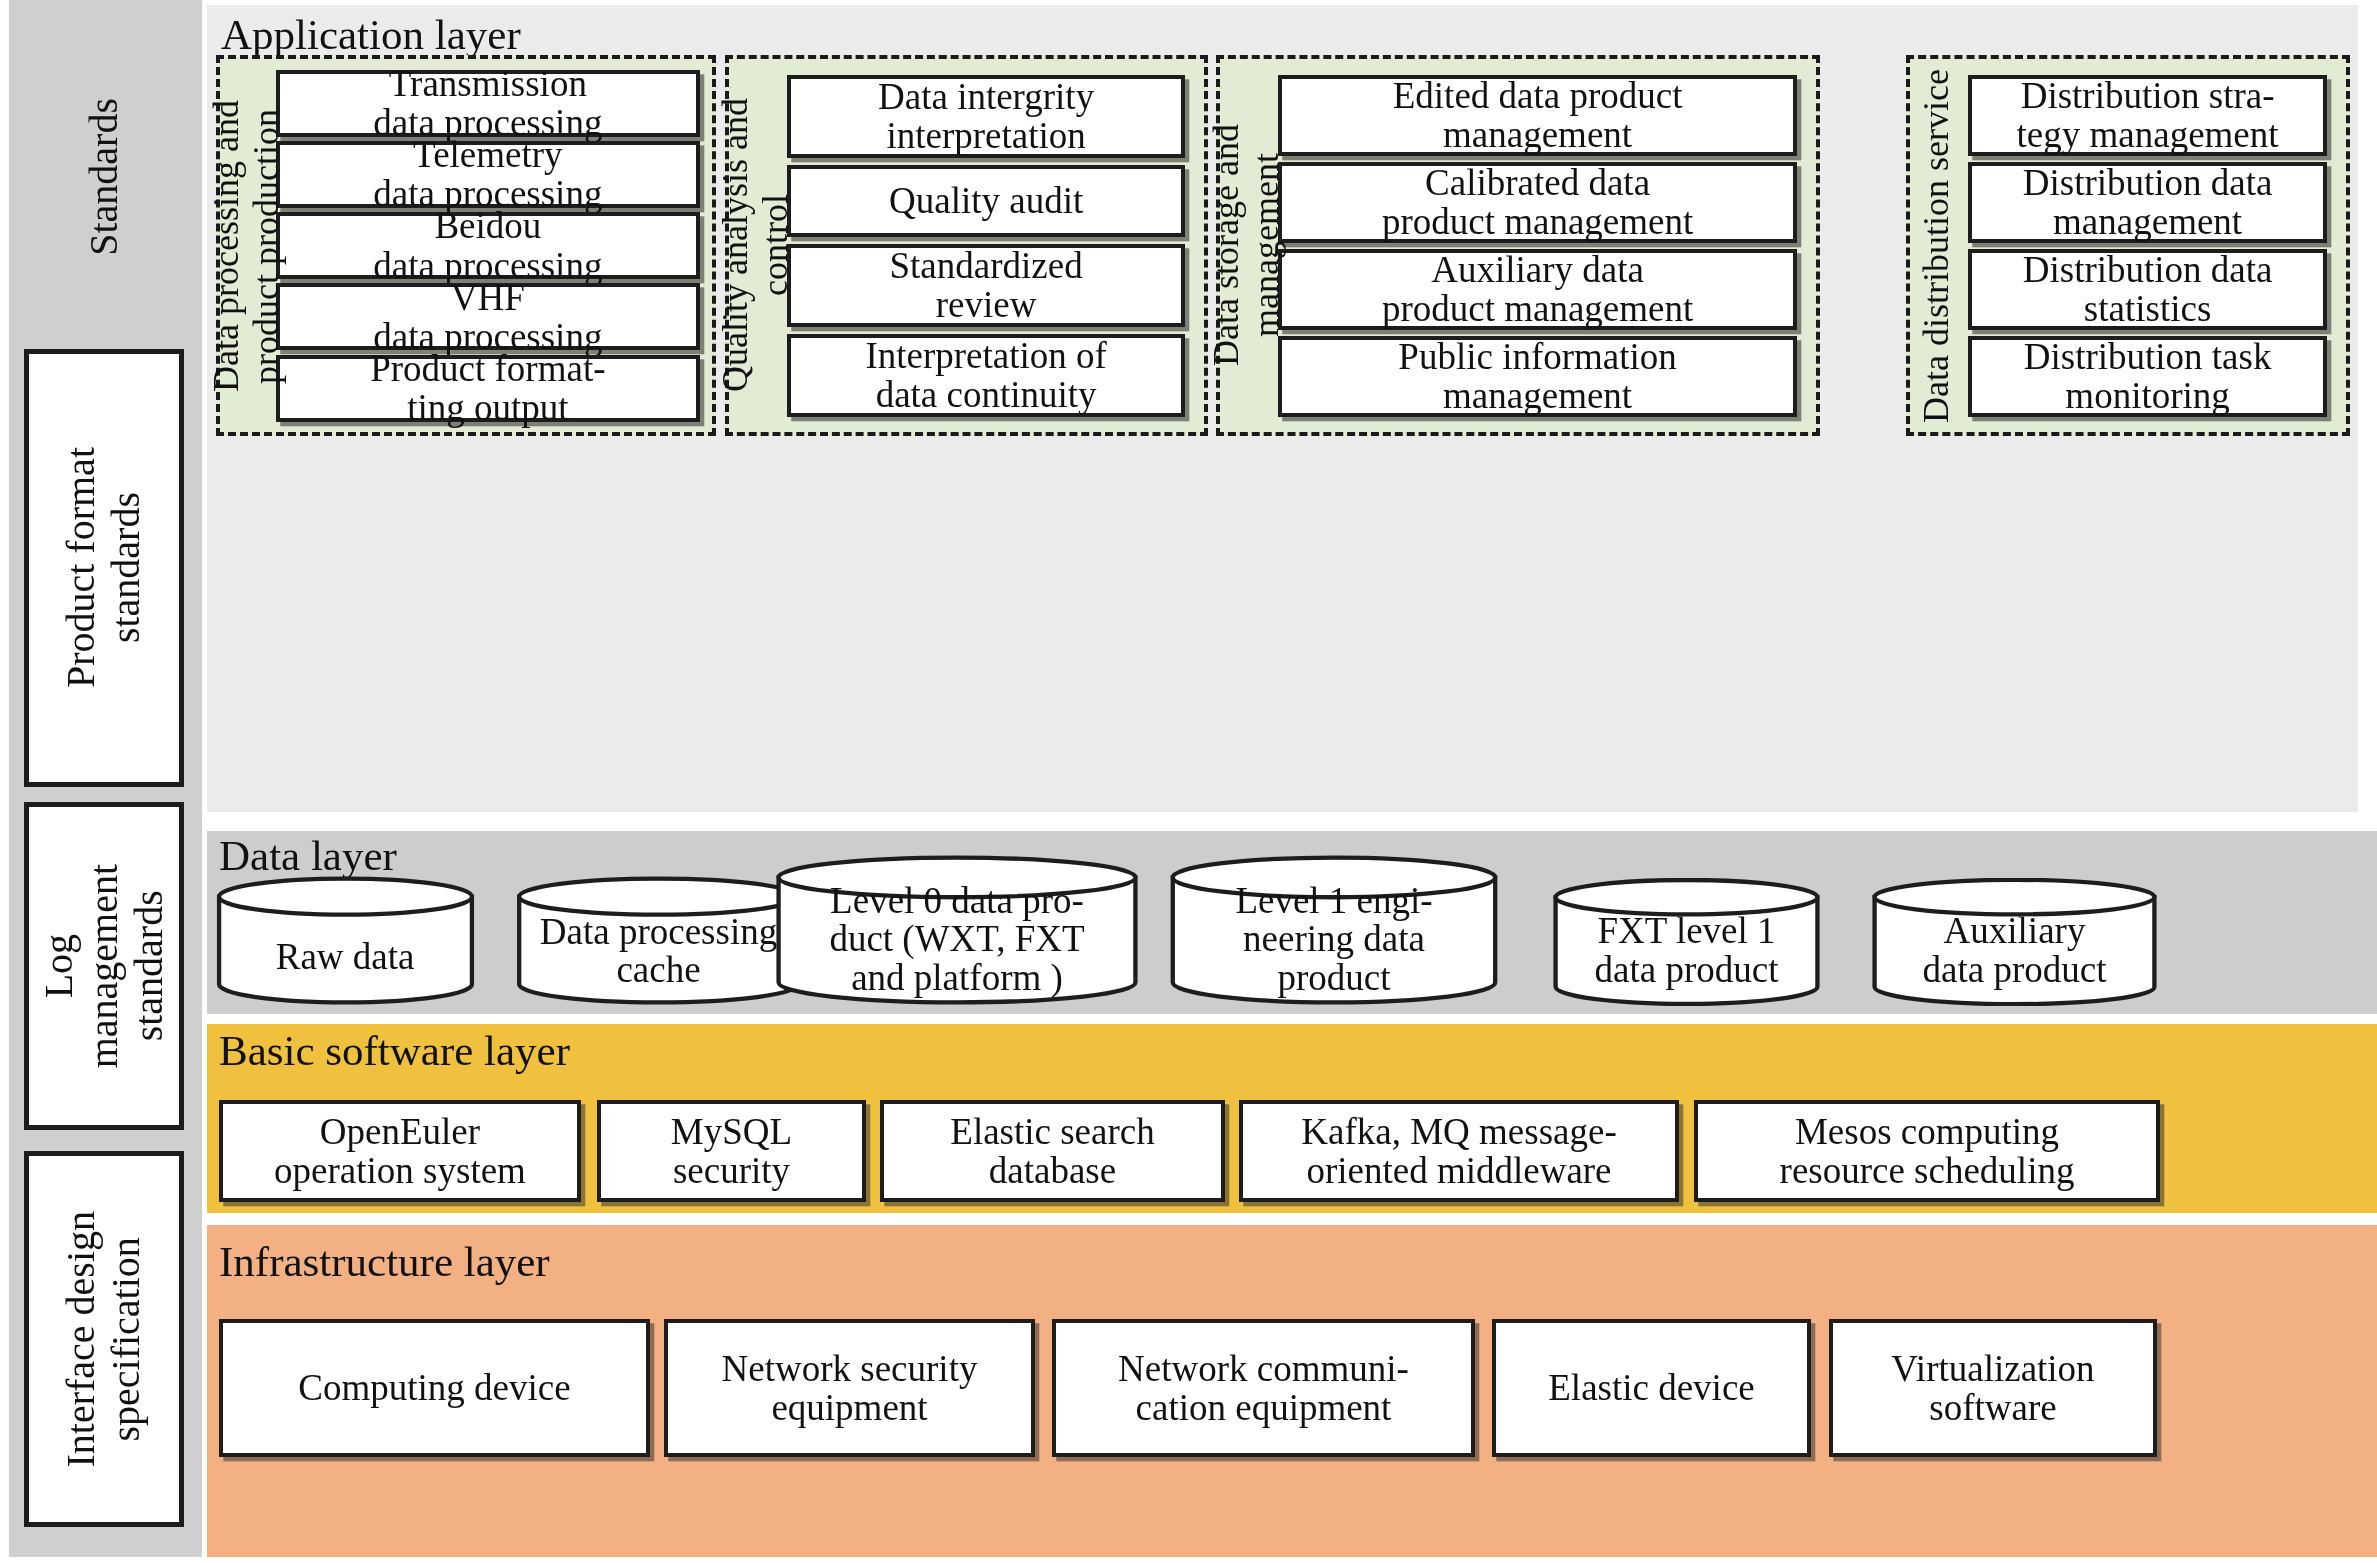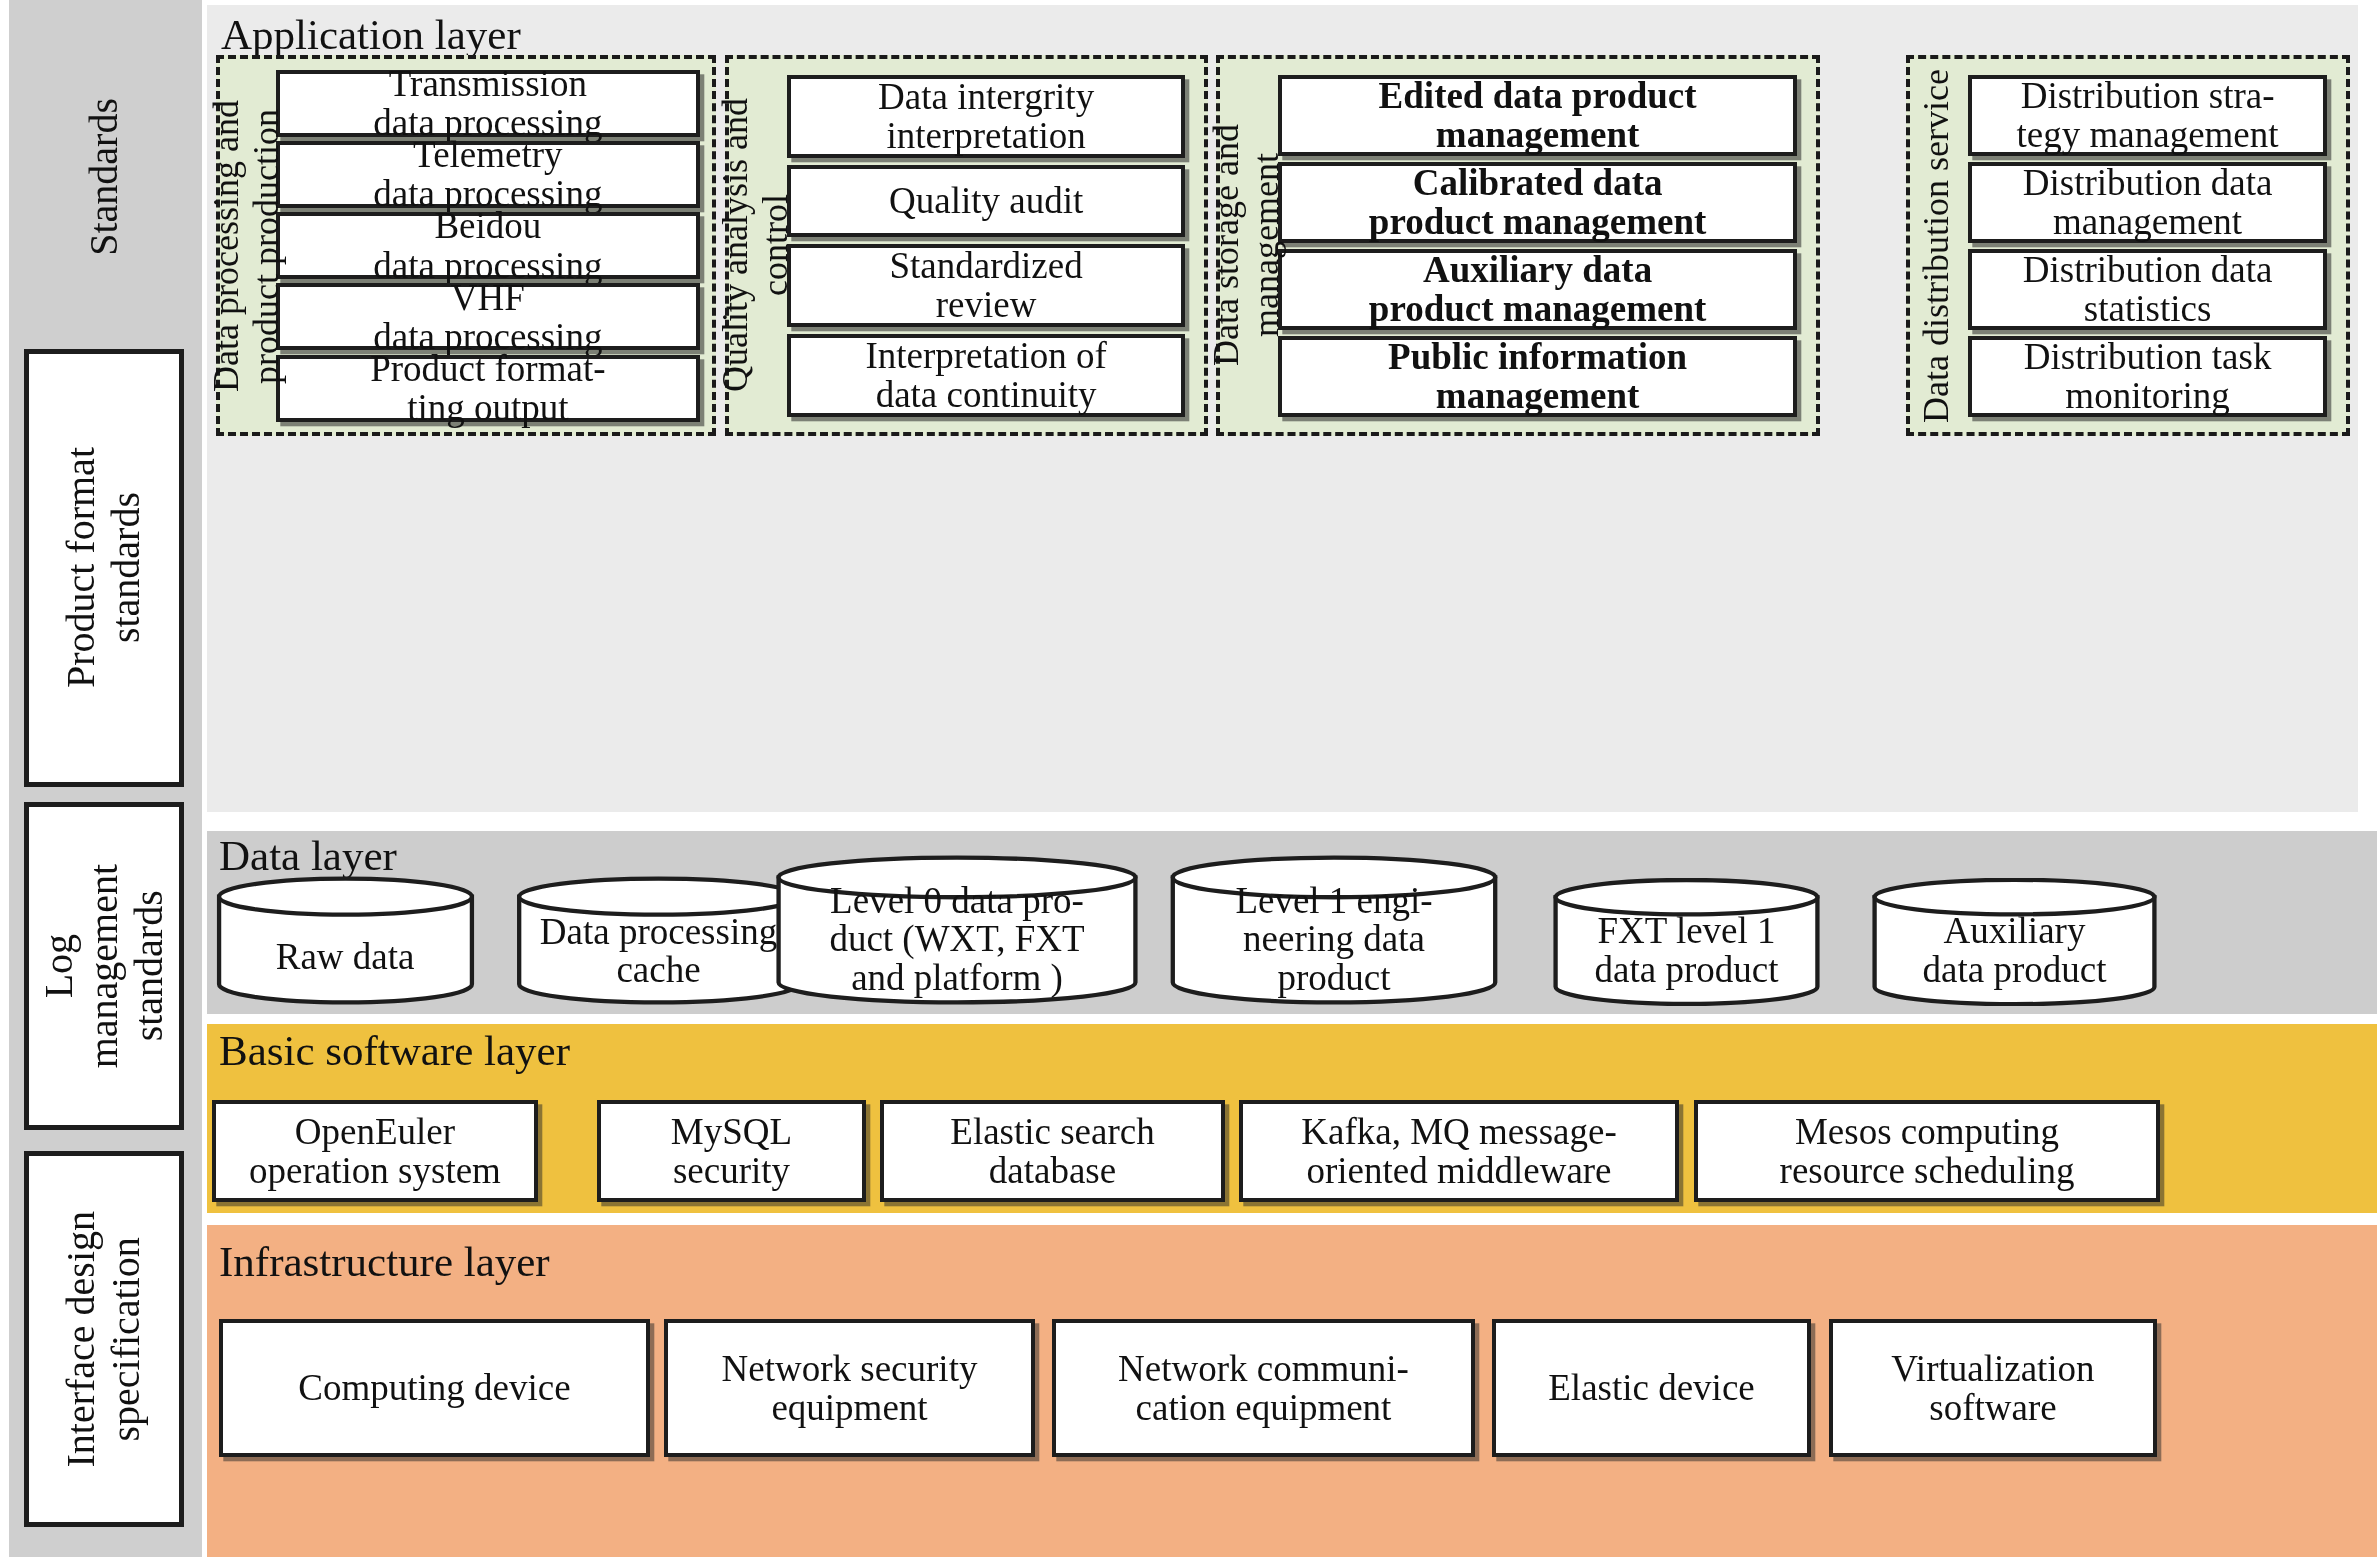--- a/index.html
+++ b/index.html
@@ -178,21 +178,21 @@
 review</div>
         <div class="wbox" style="height:83px;">Interpretation of
 data continuity</div>
       </div>
     </div>
 
     <div class="app-col" style="left:1009px;width:604px;">
       <div class="app-col-label">
         <span>Data storage and management</span>
       </div>
-      <div class="app-col-items" style="padding:15.5px 19px 15.5px 5.2px;font-weight:bold;">
+      <div class="app-col-items" style="padding:15.5px 19px 15.5px 5.2px;">
         <div class="wbox" style="height:81px;">Edited data product
 management</div>
         <div class="wbox" style="height:81px;">Calibrated data
 product management</div>
         <div class="wbox" style="height:81px;">Auxiliary data
 product management</div>
         <div class="wbox" style="height:81px;">Public information
 management</div>
       </div>
     </div>
@@ -268,21 +268,21 @@
         <path d="M3,22 L3,126 A162,20 0 0 0 327,126 L327,22 Z" fill="#fff" stroke="#1d1d1d" stroke-width="5"></path>
         <ellipse cx="165" cy="22" rx="162" ry="20" fill="#fff" stroke="#1d1d1d" stroke-width="5"></ellipse>
       </svg>
       <div class="cyl-text" style="margin-top:17px;">Auxiliary
 data product</div>
     </div>
   </div>
 
   <div id="soft-layer">
     <div id="soft-layer-title">Basic software layer</div>
-    <div class="soft-box" style="left:5px;width:326px;">OpenEuler
+    <div class="soft-box" style="left:12px;width:362px;">OpenEuler
 operation system</div>
     <div class="soft-box" style="left:390px;width:269px;">MySQL
 security</div>
     <div class="soft-box" style="left:673px;width:345px;">Elastic search
 database</div>
     <div class="soft-box" style="left:1032px;width:440px;">Kafka, MQ message-
 oriented middleware</div>
     <div class="soft-box" style="left:1487px;width:466px;">Mesos computing
 resource scheduling</div>
   </div>

